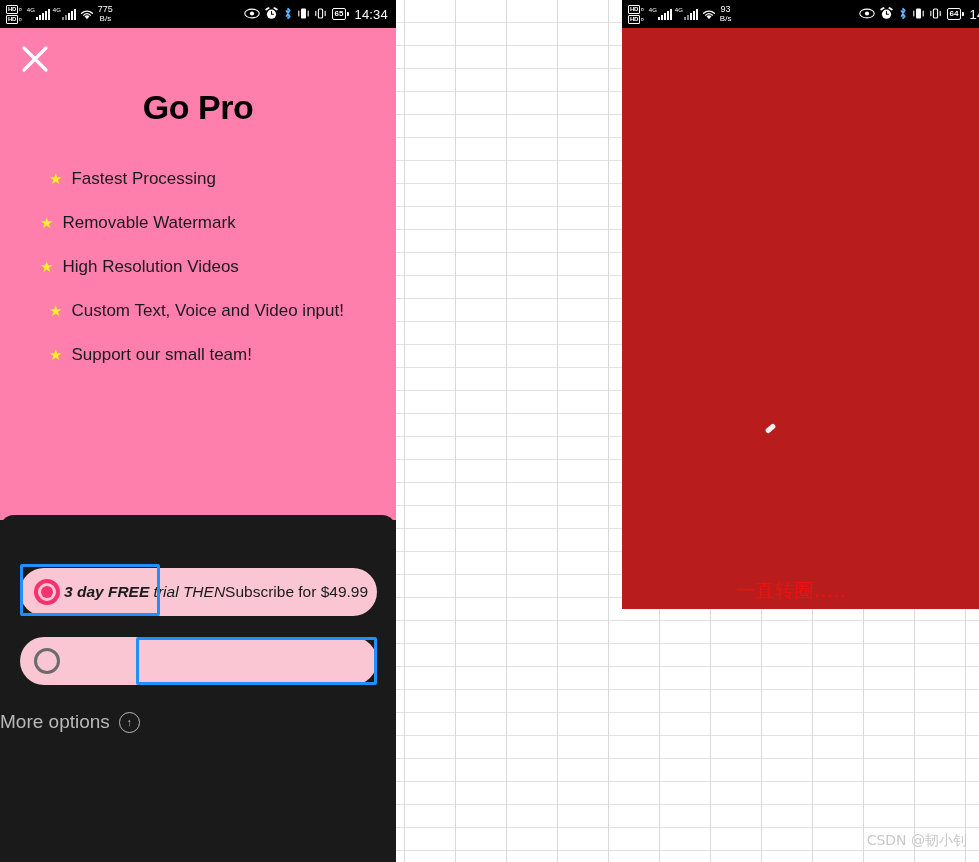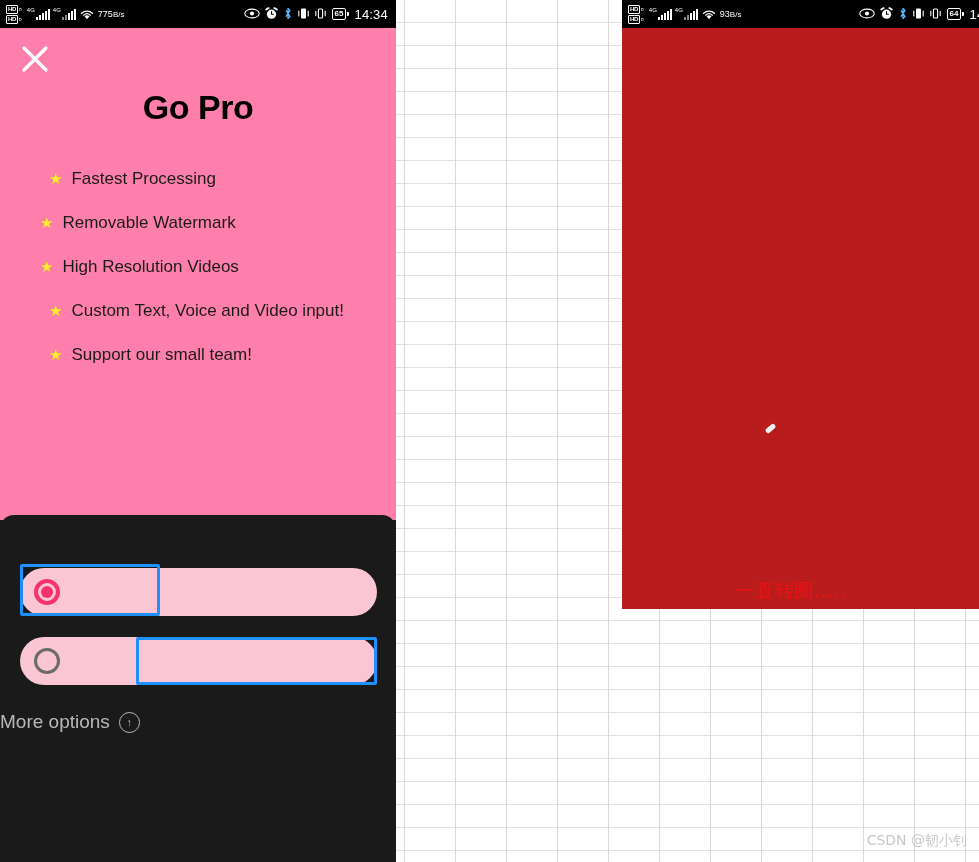--- a/index.html
+++ b/index.html
@@ -49,21 +49,21 @@
 
   .sig-group{ display:flex; align-items:flex-end; gap:1px; position:relative; padding-left:9px;}
   .sig-group .gen{ position:absolute; left:0; bottom:7px; font-size:6px; line-height:6px; }
   .bar{ width:2px; background:#ffffff; }
   .bar.b1{ height:3px; } .bar.b2{ height:5px; } .bar.b3{ height:7px; }
   .bar.b4{ height:9px; } .bar.b5{ height:11px; }
   .bar.dim{ background:#8a8a8a; }
 
   .wifi-ico{ width:14px; height:11px; position:relative; margin:0 1px; }
 
-  .netspeed{ display:flex; flex-direction:row; align-items:center; line-height:9px; }
+  .netspeed{ display:flex; flex-direction:column; align-items:center; line-height:9px; }
   .netspeed .num{ font-size:9px; }
   .netspeed .unit{ font-size:8px; }
 
   .ico{ display:inline-block; }
   .batt{
     display:inline-flex; align-items:center;
   }
   .batt-body{
     border:1px solid #ffffff; border-radius:2px;
     font-size:8px; font-weight:bold; padding:0 2px; line-height:10px;
@@ -287,20 +287,21 @@
         </div>
       </div>
     </div>
 
     <div class="dark-card">
 
       <div class="plan plan-1">
         <span class="radio on">
             <span class="dot"></span>
           </span>
+        <span class="plan-label"><span class="ital">3 day FREE </span><span class="ital-l">trial THEN</span><span>Subscribe for $49.99</span></span>
       </div>
 
       <div class="plan plan-2">
         <span class="radio off"></span>
       </div>
 
       <div class="more-options">
         <span>More options</span>
         <span class="arrow-circle">
           <span>↑</span>

